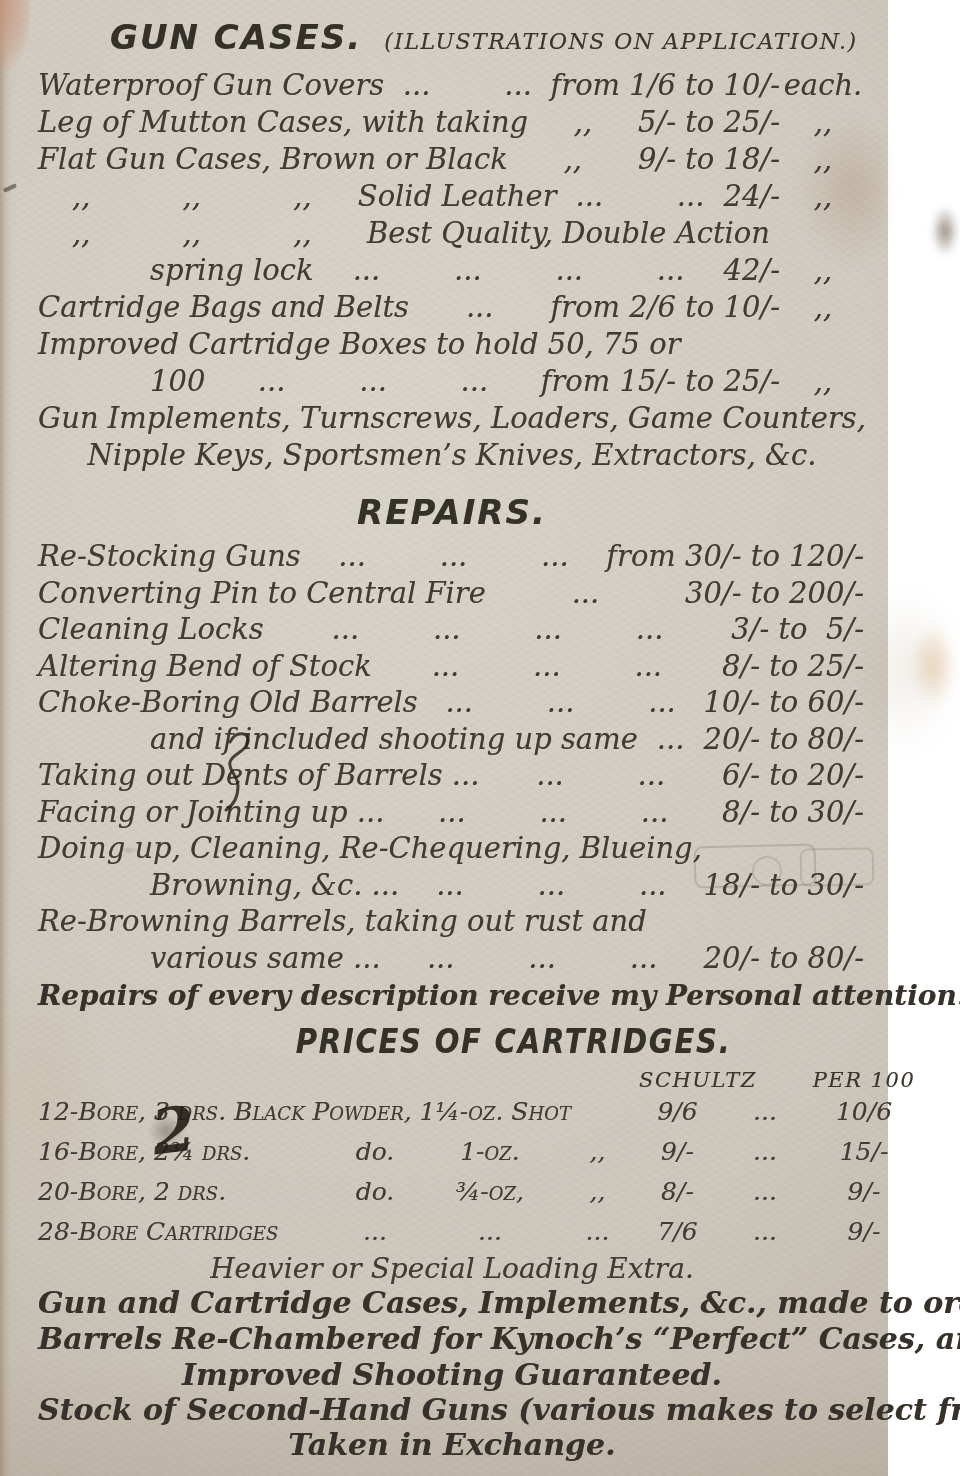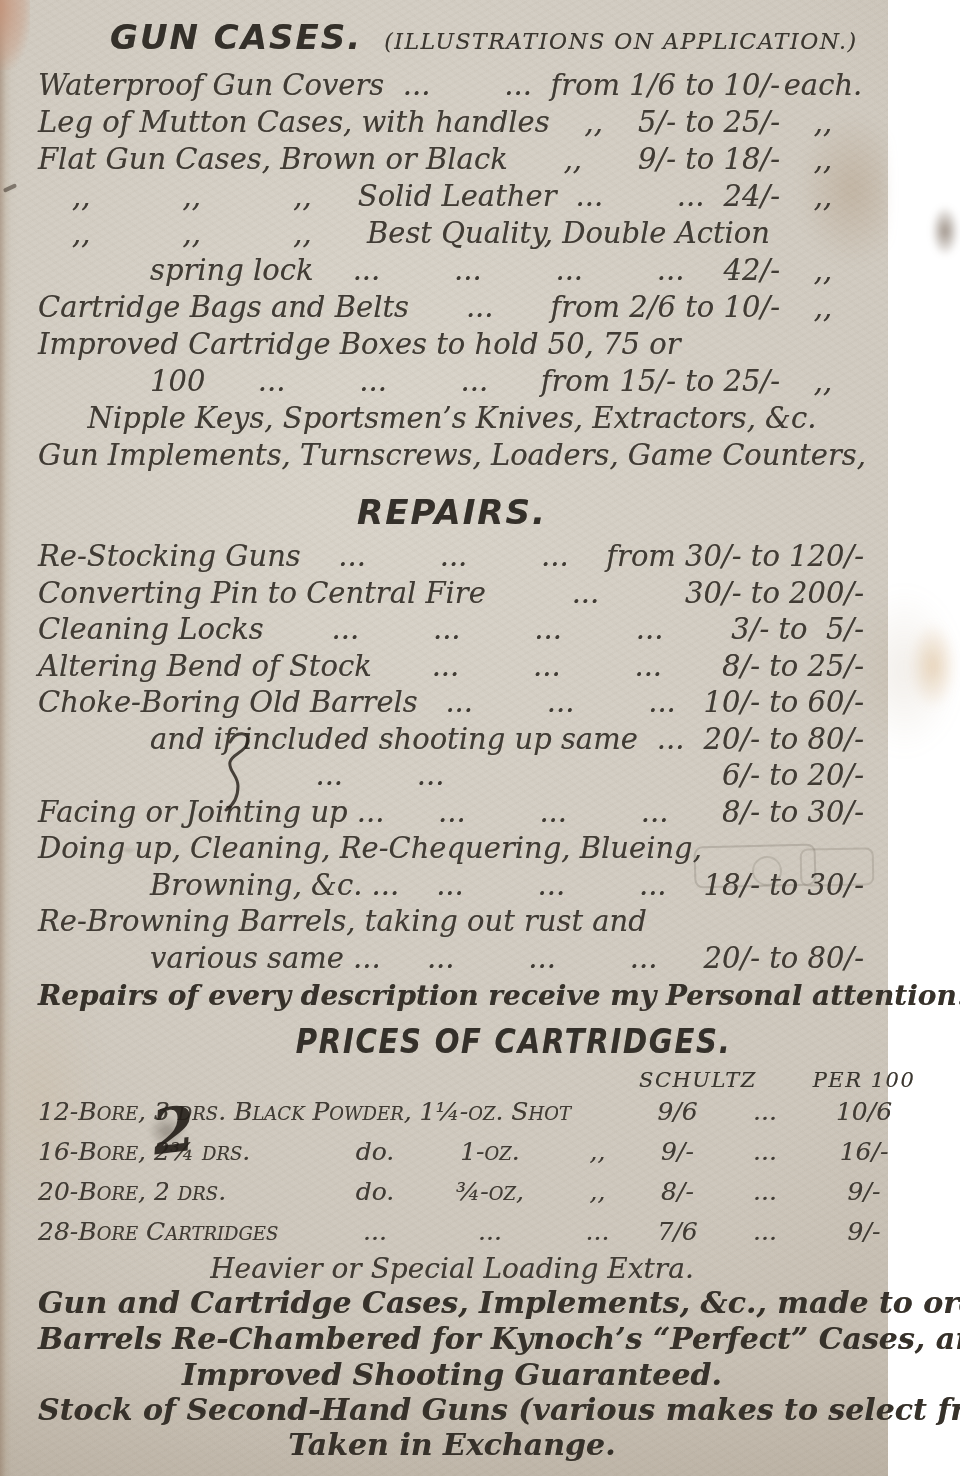--- a/index.html
+++ b/index.html
@@ -108,21 +108,21 @@
 
     <div class="gc-head">
       <span class="h-sans">GUN CASES.</span><span class="h-sub">(ILLUSTRATIONS ON APPLICATION.)</span>
     </div>
 
     <div class="gc-rows">
       <div class="row">
         <span class="lbl">Waterproof Gun Covers</span><span class="mid">...        ...</span><span class="amt">from 1/6 to 10/-</span><span class="unit">each.</span>
       </div>
       <div class="row">
-        <span class="lbl">Leg of Mutton Cases, with handles</span><span class="mid">,,</span><span class="amt">5/- to 25/-</span><span class="unit">,,</span>
+        <span class="lbl">Leg of Mutton Cases, with taking</span><span class="mid">,,</span><span class="amt">5/- to 25/-</span><span class="unit">,,</span>
       </div>
       <div class="row">
         <span class="lbl">Flat Gun Cases, Brown or Black</span><span class="mid">,,</span><span class="amt">9/- to 18/-</span><span class="unit">,,</span>
       </div>
       <div class="row ml-sm">
         <span class="lbl">,,          ,,          ,,     Solid Leather</span><span class="mid">...        ...</span><span class="amt">24/-</span><span class="unit">,,</span>
       </div>
       <div class="row ml-sm">
         <span class="lbl">,,          ,,          ,,      Best Quality, Double Action</span><span class="mid"></span>
       </div>
@@ -131,22 +131,22 @@
       </div>
       <div class="row">
         <span class="lbl">Cartridge Bags and Belts</span><span class="mid">...</span><span class="amt">from 2/6 to 10/-</span><span class="unit">,,</span>
       </div>
       <div class="row">
         <span class="lbl">Improved Cartridge Boxes to hold 50, 75 or</span><span class="mid"></span>
       </div>
       <div class="row ml-lg">
         <span class="lbl">100</span><span class="mid">...        ...        ...</span><span class="amt">from 15/- to 25/-</span><span class="unit">,,</span>
       </div>
+      <div class="row ctr">Gun Implements, Turnscrews, Loaders, Game Counters,</div>
       <div class="row ctr">Nipple Keys, Sportsmen’s Knives, Extractors, &amp;c.</div>
-      <div class="row ctr">Gun Implements, Turnscrews, Loaders, Game Counters,</div>
     </div>
 
     <div class="sec-head">REPAIRS.</div>
 
     <div class="repairs-rows">
       <div class="row">
         <span class="lbl">Re-Stocking Guns</span><span class="mid">...        ...        ...</span><span class="amt">from 30/- to 120/-</span>
       </div>
       <div class="row">
         <span class="lbl">Converting Pin to Central Fire</span><span class="mid">...</span><span class="amt">30/- to 200/-</span>
@@ -157,21 +157,21 @@
       <div class="row">
         <span class="lbl">Altering Bend of Stock</span><span class="mid">...        ...        ...</span><span class="amt">8/- to 25/-</span>
       </div>
       <div class="row">
         <span class="lbl">Choke-Boring Old Barrels</span><span class="mid">...        ...        ...</span><span class="amt">10/- to 60/-</span>
       </div>
       <div class="row ml-lg">
         <span class="lbl">and if included shooting up same</span><span class="mid">...</span><span class="amt">20/- to 80/-</span>
       </div>
       <div class="row">
-        <span class="mid">...        ...</span><span class="amt">6/- to 20/-</span>
+        <span class="lbl">Taking out Dents of Barrels ...</span><span class="mid">...        ...</span><span class="amt">6/- to 20/-</span>
       </div>
       <div class="row">
         <span class="lbl">Facing or Jointing up ...</span><span class="mid">...        ...        ...</span><span class="amt">8/- to 30/-</span>
       </div>
       <div class="row">
         <span class="lbl">Doing up, Cleaning, Re-Chequering, Blueing,</span><span class="mid"></span>
       </div>
       <div class="row ml-lg">
         <span class="lbl">Browning, &amp;c. ...</span><span class="mid">...        ...        ...</span><span class="amt">18/- to 30/-</span>
       </div>
@@ -195,21 +195,21 @@
       <span class="c-ctr" style="grid-column:5;">9/6</span>
       <span class="c-ctr" style="grid-column:6;">...</span>
       <span class="c-ctr" style="grid-column:7;">10/6</span>
 
       <span class="c-item sc">16-Bore, 2¾ drs.</span>
       <span class="c-ctr">do.</span>
       <span class="c-ctr sc">1-oz.</span>
       <span class="c-ctr">,,</span>
       <span class="c-ctr">9/-</span>
       <span class="c-ctr">...</span>
-      <span class="c-ctr">16/-</span>
+      <span class="c-ctr">15/-</span>
 
       <span class="c-item sc">20-Bore, 2 drs.</span>
       <span class="c-ctr">do.</span>
       <span class="c-ctr sc">¾-oz,</span>
       <span class="c-ctr">,,</span>
       <span class="c-ctr">8/-</span>
       <span class="c-ctr">...</span>
       <span class="c-ctr">9/-</span>
 
       <span class="c-item sc">28-Bore Cartridges</span>

